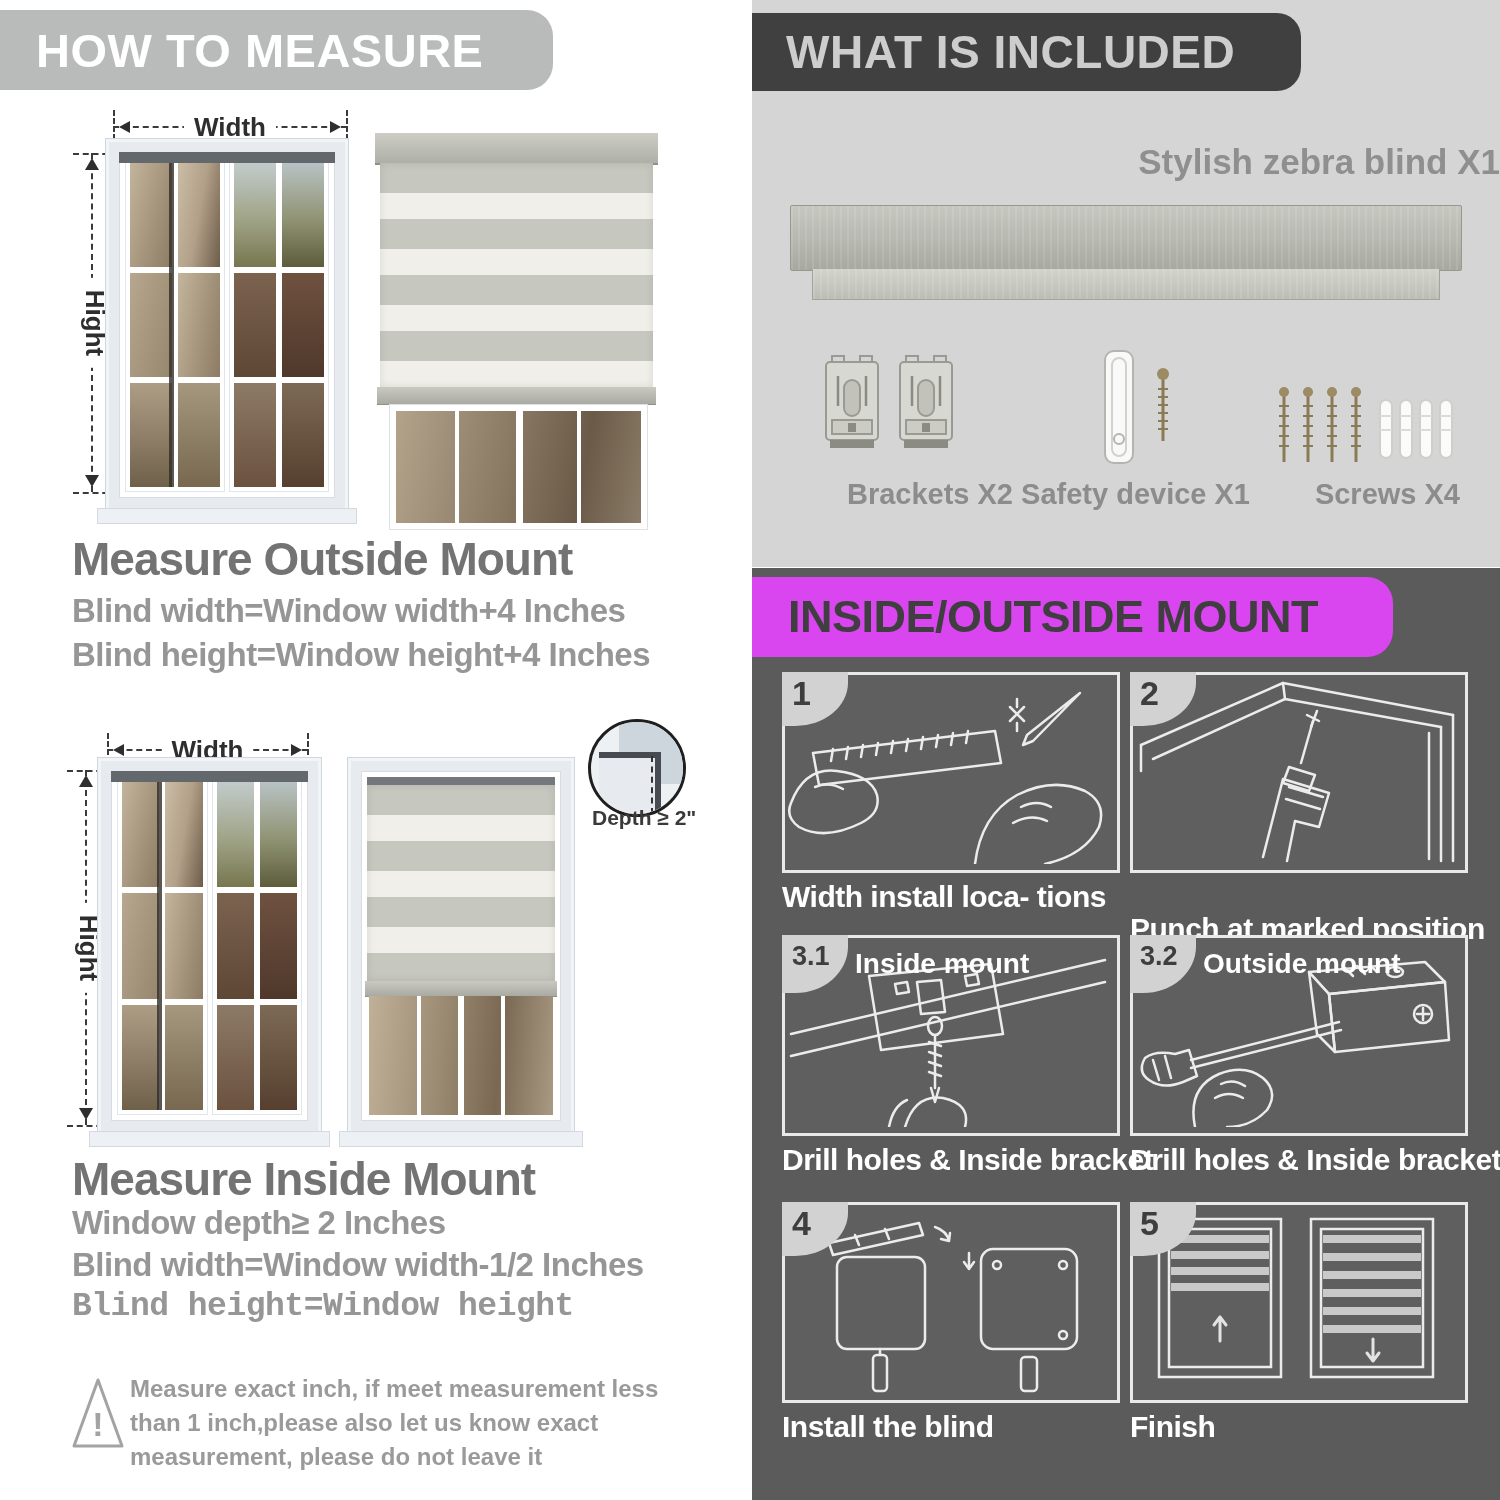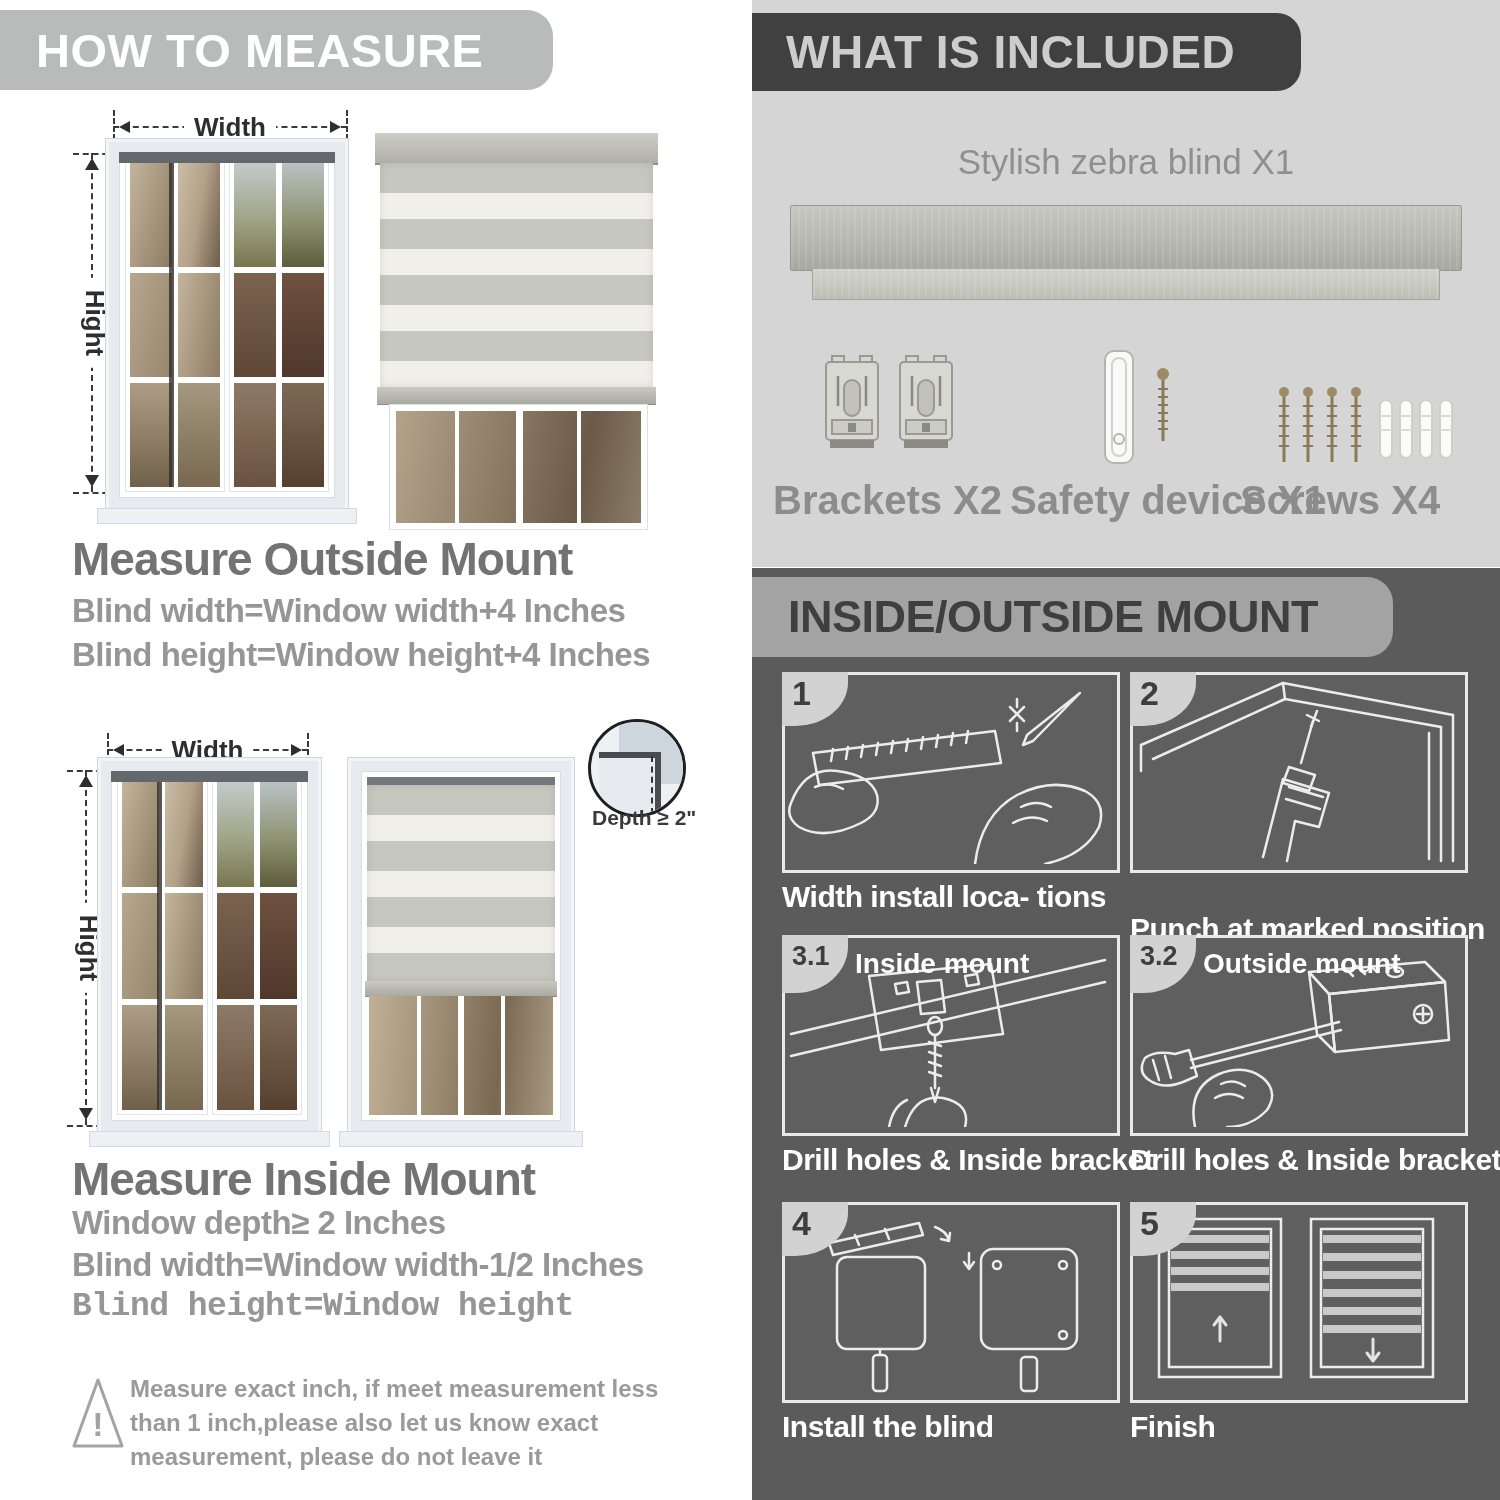--- a/index.html
+++ b/index.html
@@ -8,21 +8,21 @@
   .abs{position:absolute;}
 
   
   .ribbon{position:absolute;display:flex;align-items:center;font-weight:bold;white-space:nowrap;}
   #howto-ribbon{left:0;top:10px;width:517px;height:80px;background:#b9baba;color:#fff;
                 border-radius:0 26px 26px 0;font-size:47px;padding-left:36px;letter-spacing:.5px;}
   #panel-included{left:752px;top:0;width:748px;height:567px;background:#d5d5d5;}
   #included-ribbon{left:752px;top:13px;width:515px;height:78px;background:#404040;color:#cdcdcd;
                    border-radius:0 24px 24px 0;font-size:46px;padding-left:34px;letter-spacing:.5px;}
   #panel-mount{left:752px;top:568px;width:748px;height:932px;background:#5b5b5b;}
-  #mount-ribbon{left:752px;top:577px;width:605px;height:80px;background:#a3a3a3;color:#3f3f3f;
+  #mount-ribbon{left:752px;top:577px;width:605px;height:80px;background:#d946ef;color:#3f3f3f;
                 border-radius:0 26px 26px 0;font-size:45px;padding-left:36px;letter-spacing:-.5px;}
 
   
   .h-main{position:absolute;font-weight:bold;font-size:46px;color:#737373;letter-spacing:-1px;white-space:nowrap;}
   .h-sub{position:absolute;font-weight:bold;font-size:33px;color:#969696;letter-spacing:-.5px;white-space:nowrap;}
   .note-line{font-weight:bold;font-size:24px;color:#9a9a9a;line-height:34px;white-space:nowrap;}
 
   
   .dim-h{position:absolute;height:0;border-top:2px dashed #3a3a3a;}
   .dim-h::before{content:"";position:absolute;left:0;top:-7px;border:6px solid transparent;border-right:11px solid #2e2e2e;}
@@ -75,28 +75,28 @@
   .mag-wall{position:absolute;right:-12px;top:-12px;width:76px;height:74px;background:#cdd5dd;}
   .mag-frame{position:absolute;left:8px;top:30px;right:22px;bottom:-10px;border-top:6px solid #474c52;
              border-right:6px solid #474c52;background:#e7ebef;}
   .mag-dash{position:absolute;right:30px;top:34px;bottom:0;border-left:2px dashed #333;}
   #depth-label{left:592px;top:806px;font-weight:bold;font-size:21px;color:#3a3a3a;white-space:nowrap;}
 
   
   #note-block{left:130px;top:1372px;}
 
   
-  #product-label{left:752px;top:142px;width:748px;text-align:center;font-weight:normal;font-size:35px;color:#8f8f8f;}
+  #product-label{left:752px;top:142px;width:748px;text-align:right;font-weight:bold;font-size:35px;color:#8f8f8f;}
   #bigblind{left:790px;top:205px;width:670px;height:64px;border:1px solid #97988f;border-radius:2px;
             background:repeating-linear-gradient(90deg,rgba(255,255,255,.10) 0 2px,rgba(0,0,0,0) 2px 7px),
                        linear-gradient(180deg,#c6c7c0 0%,#b6b7af 55%,#a7a8a0 100%);}
   #bigblind-lip{left:812px;top:269px;width:626px;height:30px;border:1px solid #a3a49b;border-top:none;
                 background:repeating-linear-gradient(90deg,rgba(255,255,255,.10) 0 2px,rgba(0,0,0,0) 2px 7px),
                            linear-gradient(180deg,#d2d3cb,#bcbdb5);}
-  .item-label{position:absolute;top:478px;font-weight:bold;font-size:40px;color:#8c8c8c;text-align:left;white-space:nowrap;}
+  .item-label{position:absolute;top:478px;font-weight:bold;font-size:29px;color:#8c8c8c;text-align:right;white-space:nowrap;}
 
   
   .step{position:absolute;width:332px;height:195px;border:3px solid #e9e9e9;background:#5f5f5f;overflow:visible;}
   .badge{position:absolute;left:-3px;top:-3px;width:56px;height:52px;background:#d2d2d2;color:#3e3e3e;
          border-radius:0 0 80% 0;display:flex;align-items:flex-start;justify-content:flex-start;
          padding:2px 0 0 10px;font-weight:bold;font-size:34px;}
   .badge.small{font-size:27px;padding-top:6px;}
   .step-title{position:absolute;left:70px;top:10px;color:#fff;font-weight:bold;font-size:28px;white-space:nowrap;}
   .caption{position:absolute;color:#fff;font-weight:bold;font-size:30px;white-space:nowrap;letter-spacing:-.5px;}
   .step svg{position:absolute;left:0;top:0;}

